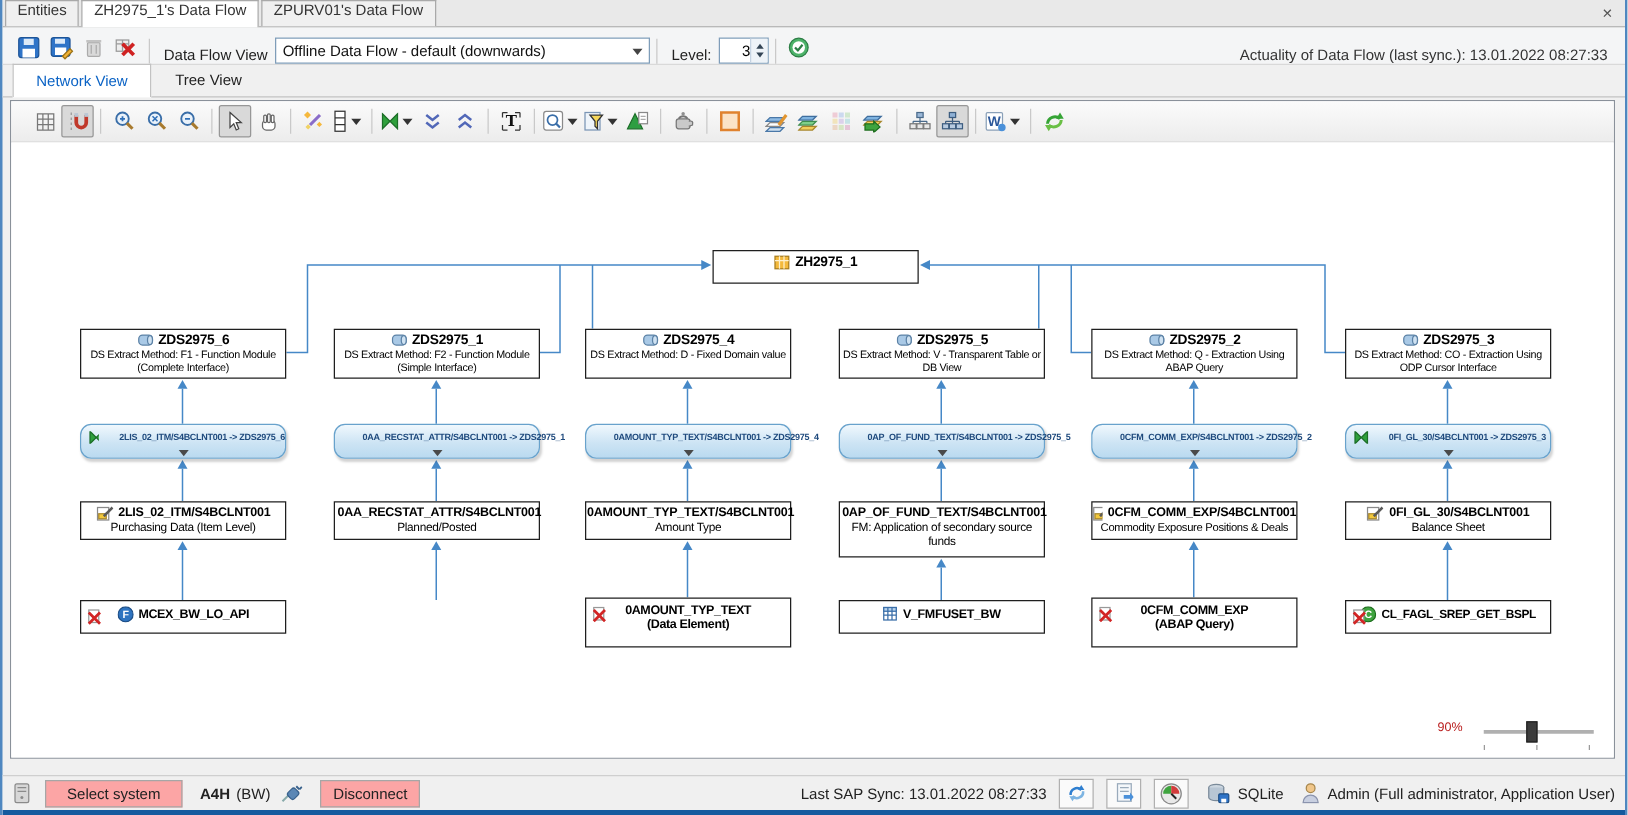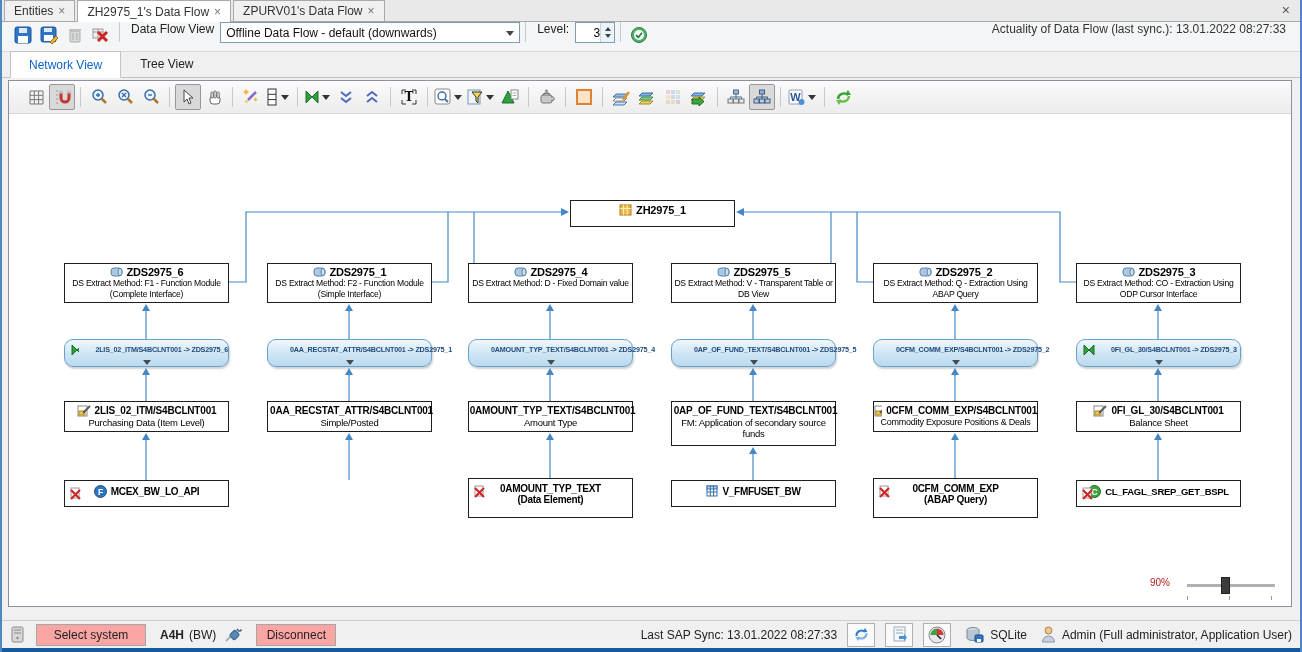--- a/index.html
+++ b/index.html
@@ -2,27 +2,27 @@
 <html><head>
 <meta charset="utf-8">
 <style>
   * { margin:0; padding:0; box-sizing:border-box; }
   html,body { background:#cfd6de; }
   body { font-family:"Liberation Sans", sans-serif; }
   .app { position:relative; width:1302px; height:652px; background:#f0f0f0; overflow:hidden;
          border-left:2px solid #4f87c0; border-right:2px solid #4f87c0; }
   
   .tabbar { position:absolute; left:0; top:0; width:100%; height:22px; background:#e9e9e9; border-bottom:1px solid #a9a9a9; display:flex; align-items:flex-end; }
-  .tab { height:21px; display:flex; align-items:center; gap:5px; padding:0 9px; font-size:12px; color:#333;
-         background:#f0f0f0; border:1px solid #a9a9a9; border-bottom:none; margin-left:2px; cursor:default; }
+  .tab { height:21px; display:flex; align-items:center; gap:10px; padding:0 9px; font-size:12px; color:#333;
+         background:#f0f0f0; border:1px solid #a9a9a9; border-bottom:none; margin-left:2px; cursor:default;flex-direction:column; }
   .tab.active { background:#fff; height:22px; margin-bottom:-1px; }
   .tab .x { color:#777; font-size:12px; }
   .win-close { position:absolute; right:10px; top:3px; color:#555; font-size:14px; line-height:14px; }
   
-  .toolbar { position:absolute; left:0; top:22px; width:100%; height:30px; background:#f4f5f6; border-bottom:1px solid #d9d9d9; display:flex; align-items:flex-start; padding:0 8px; }
+  .toolbar { position:absolute; left:0; top:22px; width:100%; height:30px; background:#f4f5f6; border-bottom:1px solid #d9d9d9; display:flex; align-items:flex-end; padding:0 8px; }
   .tbtn, .gbtn { width:26px; height:26px; display:flex; align-items:center; justify-content:center; border:1px solid transparent; border-radius:2px; }
   .sep { width:1px; height:20px; background:#c9c9c9; margin:0 5px; }
   .lbl { font-size:12px; color:#222; margin:0 6px; }
   .dropdown { width:300px; height:21px; background:#fff; border:1px solid #7f9db9; display:flex; align-items:center; font-size:12px; color:#111; padding-left:5px; position:relative; }
   .dropdown .caret { position:absolute; right:5px; top:8px; width:0; height:0; border-left:4px solid transparent; border-right:4px solid transparent; border-top:5px solid #444; }
   .spinner { width:40px; height:21px; background:#fff; border:1px solid #7f9db9; position:relative; font-size:12px; }
   .spinner .val { position:absolute; left:0; top:3px; width:24px; text-align:right; }
   .spinner .arrows { position:absolute; right:0; top:0; width:14px; height:100%; border-left:1px solid #c5d3e2; display:flex; flex-direction:column; align-items:center; justify-content:center; gap:3px; background:#eef3f8; }
   .spinner .up { width:0;height:0;border-left:3px solid transparent;border-right:3px solid transparent;border-bottom:4px solid #345; }
   .spinner .dn { width:0;height:0;border-left:3px solid transparent;border-right:3px solid transparent;border-top:4px solid #345; }
@@ -484,21 +484,21 @@
       </div>
       <div class="node" style="left:258px;top:287px;height:31px;">
         <div class="title" style="font-size:10px;">
             <svg width="14" height="13">
               <rect x="1" y="2" width="9" height="10" fill="#fff" stroke="#8a8a8a"></rect>
               <rect x="2" y="7" width="6" height="4" fill="#f2c83c" stroke="#a8872c"></rect>
               <line x1="6" y1="9" x2="13" y2="2" stroke="#5a5a5a" stroke-width="2"></line>
             </svg>
             <span>0AA_RECSTAT_ATTR/S4BCLNT001</span>
           </div>
-        <div class="desc" style="font-size:9.5px;">Simple/Posted</div>
+        <div class="desc" style="font-size:9.5px;">Planned/Posted</div>
       </div>
 
       <div class="node" style="left:459px;top:149px;height:40px;">
         <div class="title">
             <svg width="13" height="10">
               <rect x="1" y="1" width="11" height="8" rx="3" fill="#a9c9e6" stroke="#5c82a6"></rect>
               <ellipse cx="10" cy="5" rx="2" ry="3.6" fill="#cfe2f2" stroke="#5c82a6"></ellipse>
             </svg>
             <span>ZDS2975_4</span>
           </div>

